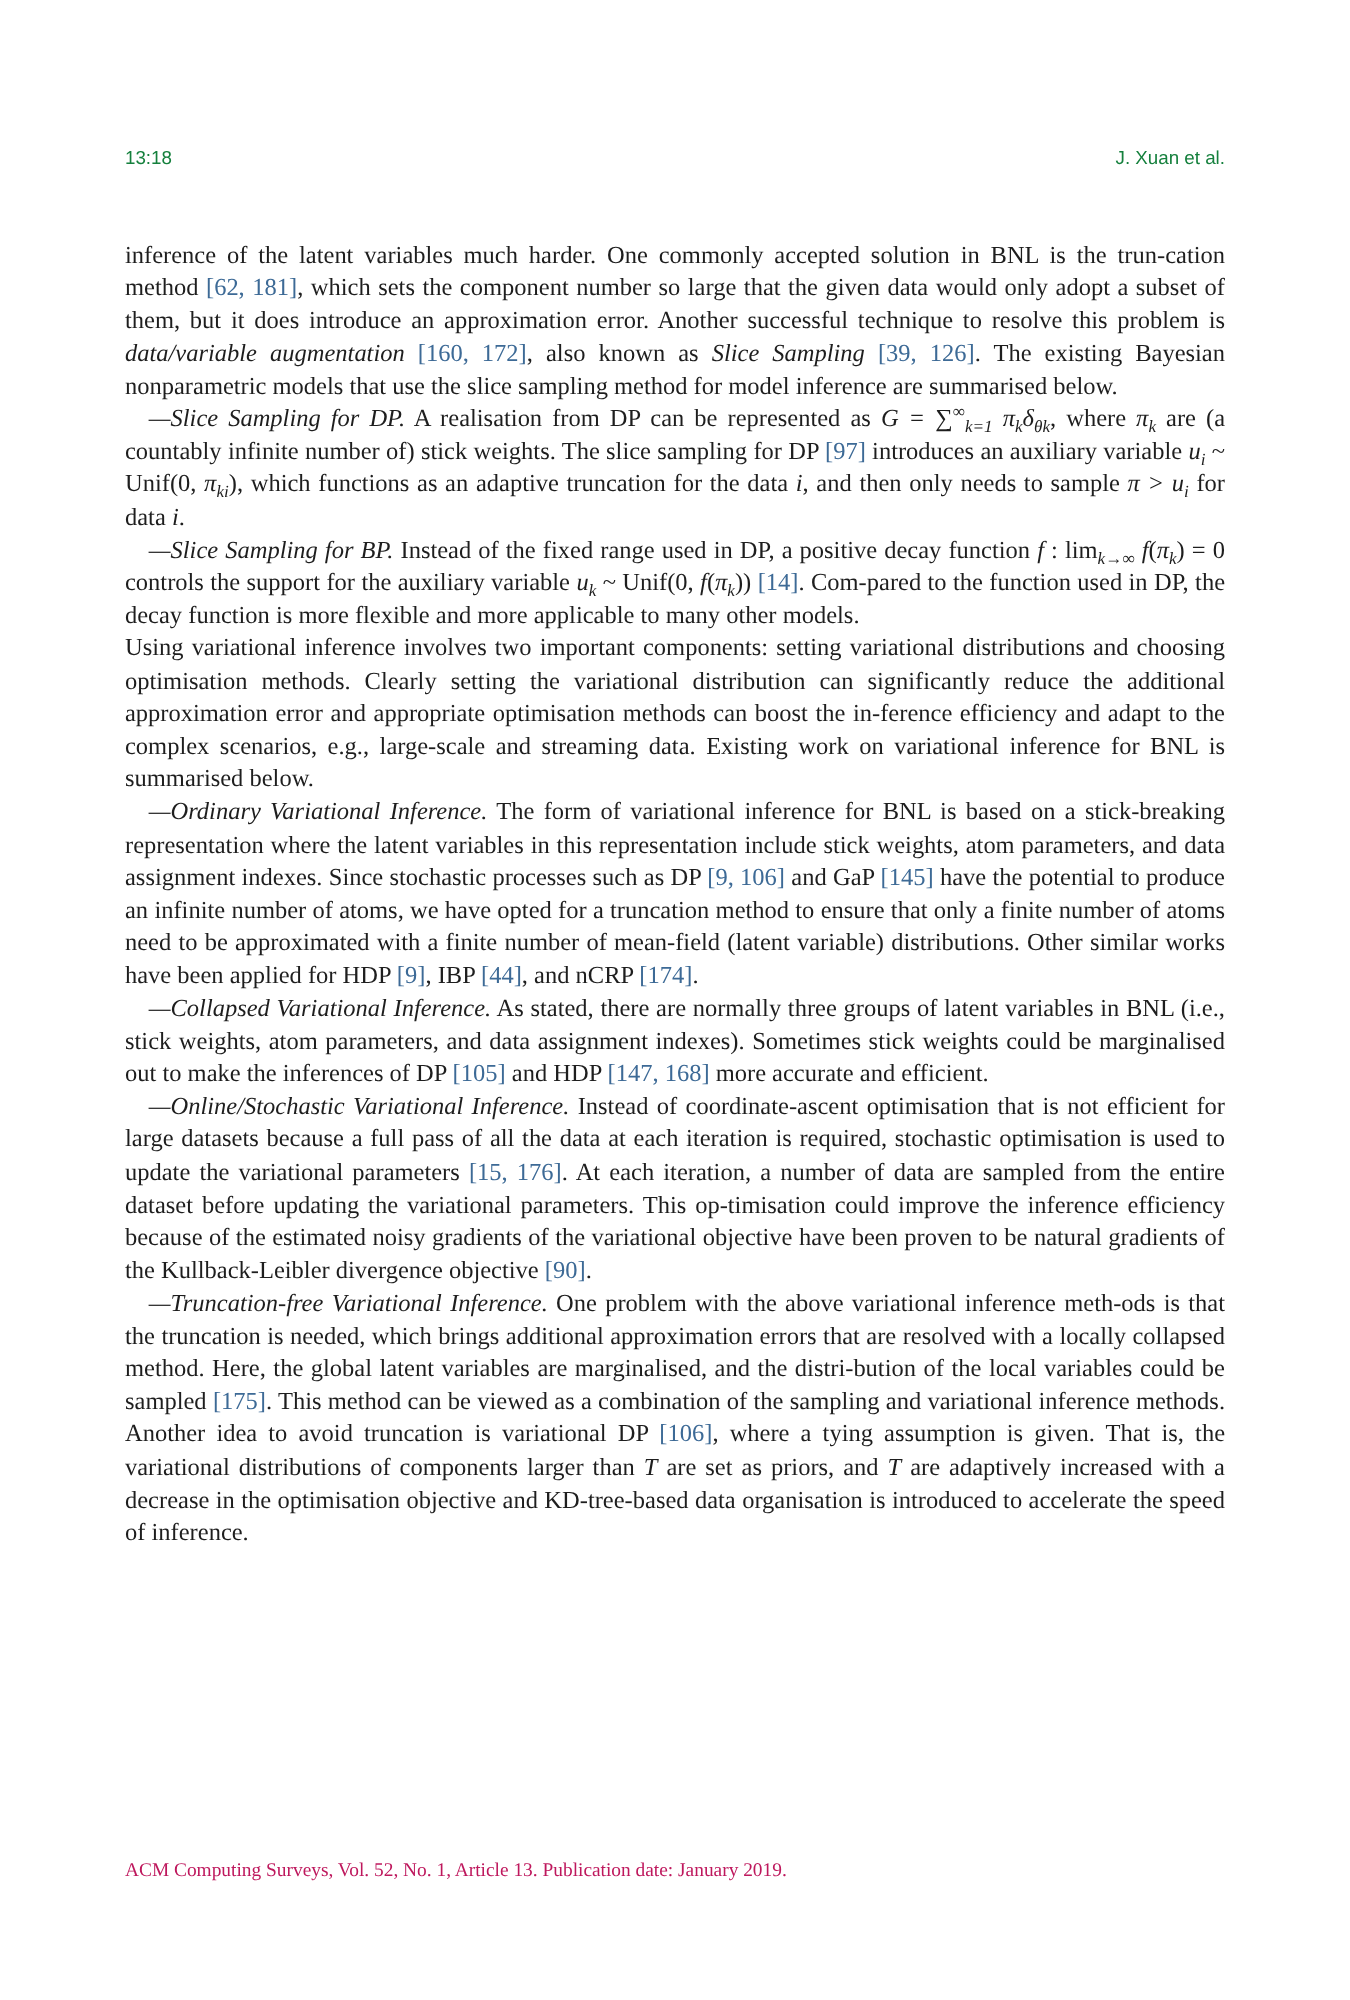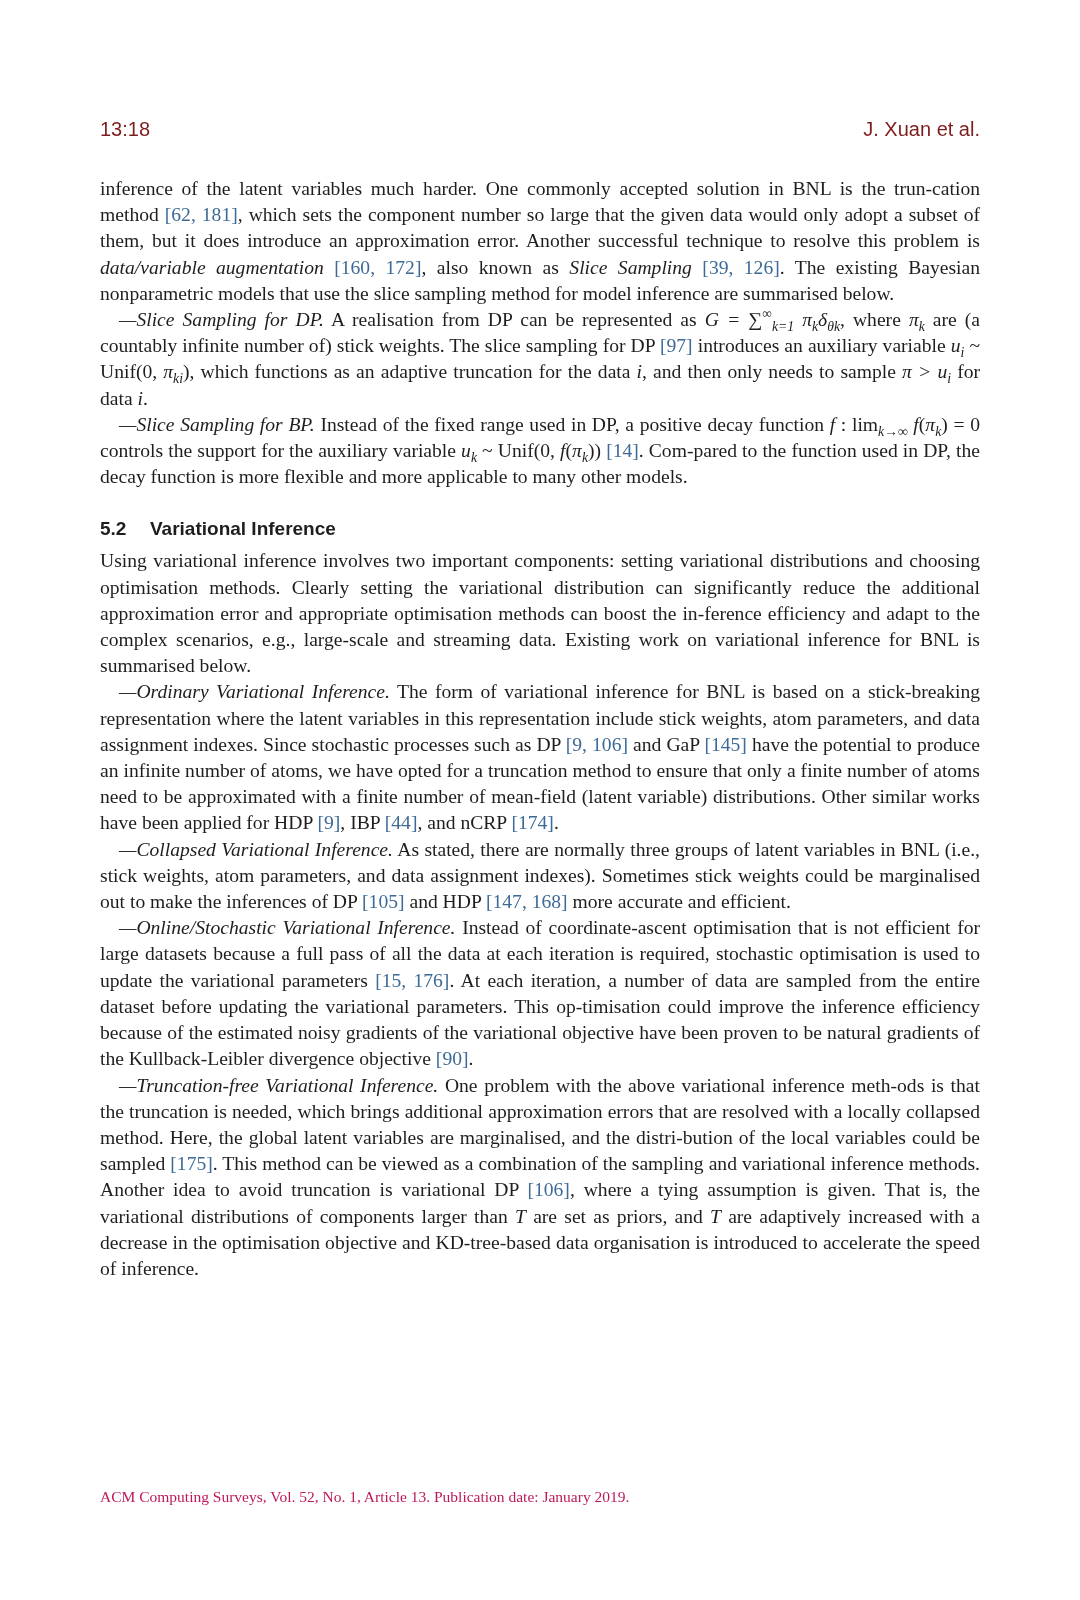--- a/index.html
+++ b/index.html
@@ -1,22 +1,22 @@
 <!DOCTYPE html>
 <html><head>
 <meta charset="utf-8">
 <style>
   html, body { margin:0; padding:0; background:#ffffff; }
   body { width:1080px; height:1600px; position:relative; overflow:hidden;
          font-family:"Liberation Serif","DejaVu Serif",serif; color:#1e1e1e; }
   .hdr { position:absolute; top:118px; left:100px; right:100px; height:28px;
-         font-family:"Liberation Sans","DejaVu Sans",sans-serif; font-size:20px; color:#7f1d1d; }
+         font-family:"Liberation Sans","DejaVu Sans",sans-serif; font-size:15px; color:#15803d; }
   .hdr .left { position:absolute; left:0; top:0; }
   .hdr .right { position:absolute; right:0; top:0; }
-  .body { position:absolute; top:176px; left:100px; width:880px; }
+  .body { position:absolute; top:192px; left:100px; width:880px; }
   p { margin:0; font-size:19.6px; line-height:26.2px; text-align:justify; hyphens:manual; }
   p.ind { text-indent:19px; }
   .cite { color:#3d6a96; }
   i { font-style:italic; }
   h2 { margin:26px 0 6px 0; font-family:"Liberation Sans","DejaVu Sans",sans-serif;
        font-size:19px; font-weight:bold; color:#1e1e1e; line-height:26px; }
   h2 .num { display:inline-block; width:50px; }
   .ftr { position:absolute; top:1488px; left:100px; font-size:15.5px; color:#be185d; }
   sub, sup { font-size:70%; line-height:0; }
   .math { font-style:italic; }
@@ -30,21 +30,20 @@
 </div>
 
 <div class="body">
 
   <p><span>inference of the latent variables much harder. One commonly accepted solution in BNL is the trun-cation method </span><span class="cite">[62, 181]</span><span>, which sets the component number so large that the given data would only adopt a subset of them, but it does introduce an approximation error. Another successful technique to resolve this problem is </span><i>data/variable augmentation</i><span> </span><span class="cite">[160, 172]</span><span>, also known as </span><i>Slice Sampling</i><span> </span><span class="cite">[39, 126]</span><span>. The existing Bayesian nonparametric models that use the slice sampling method for model inference are summarised below.</span></p>
 
   <p class="ind"><i>—Slice Sampling for DP.</i><span> A realisation from DP can be represented as </span><span class="math">G = ∑</span><sup>∞</sup><sub class="math">k=1</sub><span class="math"> π</span><sub class="math">k</sub><span class="math">δ</span><sub class="math">θk</sub><span>, where </span><span class="math">π</span><sub class="math">k</sub><span> are (a countably infinite number of) stick weights. The slice sampling for DP </span><span class="cite">[97]</span><span> introduces an auxiliary variable </span><span class="math">u</span><sub class="math">i</sub><span> ~ Unif(0, </span><span class="math">π</span><sub class="math">ki</sub><span>), which functions as an adaptive truncation for the data </span><span class="math">i</span><span>, and then only needs to sample </span><span class="math">π &gt; u</span><sub class="math">i</sub><span> for data </span><span class="math">i</span><span>.</span></p>
 
   <p class="ind"><i>—Slice Sampling for BP.</i><span> Instead of the fixed range used in DP, a positive decay function </span><span class="math">f</span><span> : lim</span><sub class="math">k→∞</sub><span class="math"> f</span><span>(</span><span class="math">π</span><sub class="math">k</sub><span>) = 0 controls the support for the auxiliary variable </span><span class="math">u</span><sub class="math">k</sub><span> ~ Unif(0, </span><span class="math">f</span><span>(</span><span class="math">π</span><sub class="math">k</sub><span>)) </span><span class="cite">[14]</span><span>. Com-pared to the function used in DP, the decay function is more flexible and more applicable to many other models.</span></p>
 
-  <h2><span class="num">5.2</span><span>Variational Inference</span></h2>
 
   <p>Using variational inference involves two important components: setting variational distributions and choosing optimisation methods. Clearly setting the variational distribution can significantly reduce the additional approximation error and appropriate optimisation methods can boost the in-ference efficiency and adapt to the complex scenarios, e.g., large-scale and streaming data. Existing work on variational inference for BNL is summarised below.</p>
 
   <p class="ind"><i>—Ordinary Variational Inference.</i><span> The form of variational inference for BNL is based on a stick-breaking representation where the latent variables in this representation include stick weights, atom parameters, and data assignment indexes. Since stochastic processes such as DP </span><span class="cite">[9, 106]</span><span> and GaP </span><span class="cite">[145]</span><span> have the potential to produce an infinite number of atoms, we have opted for a truncation method to ensure that only a finite number of atoms need to be approximated with a finite number of mean-field (latent variable) distributions. Other similar works have been applied for HDP </span><span class="cite">[9]</span><span>, IBP </span><span class="cite">[44]</span><span>, and nCRP </span><span class="cite">[174]</span><span>.</span></p>
 
   <p class="ind"><i>—Collapsed Variational Inference.</i><span> As stated, there are normally three groups of latent variables in BNL (i.e., stick weights, atom parameters, and data assignment indexes). Sometimes stick weights could be marginalised out to make the inferences of DP </span><span class="cite">[105]</span><span> and HDP </span><span class="cite">[147, 168]</span><span> more accurate and efficient.</span></p>
 
   <p class="ind"><i>—Online/Stochastic Variational Inference.</i><span> Instead of coordinate-ascent optimisation that is not efficient for large datasets because a full pass of all the data at each iteration is required, stochastic optimisation is used to update the variational parameters </span><span class="cite">[15, 176]</span><span>. At each iteration, a number of data are sampled from the entire dataset before updating the variational parameters. This op-timisation could improve the inference efficiency because of the estimated noisy gradients of the variational objective have been proven to be natural gradients of the Kullback-Leibler divergence objective </span><span class="cite">[90]</span><span>.</span></p>
 
   <p class="ind"><i>—Truncation-free Variational Inference.</i><span> One problem with the above variational inference meth-ods is that the truncation is needed, which brings additional approximation errors that are resolved with a locally collapsed method. Here, the global latent variables are marginalised, and the distri-bution of the local variables could be sampled </span><span class="cite">[175]</span><span>. This method can be viewed as a combination of the sampling and variational inference methods. Another idea to avoid truncation is variational DP </span><span class="cite">[106]</span><span>, where a tying assumption is given. That is, the variational distributions of components larger than </span><i>T</i><span> are set as priors, and </span><i>T</i><span> are adaptively increased with a decrease in the optimisation objective and KD-tree-based data organisation is introduced to accelerate the speed of inference.</span></p>

